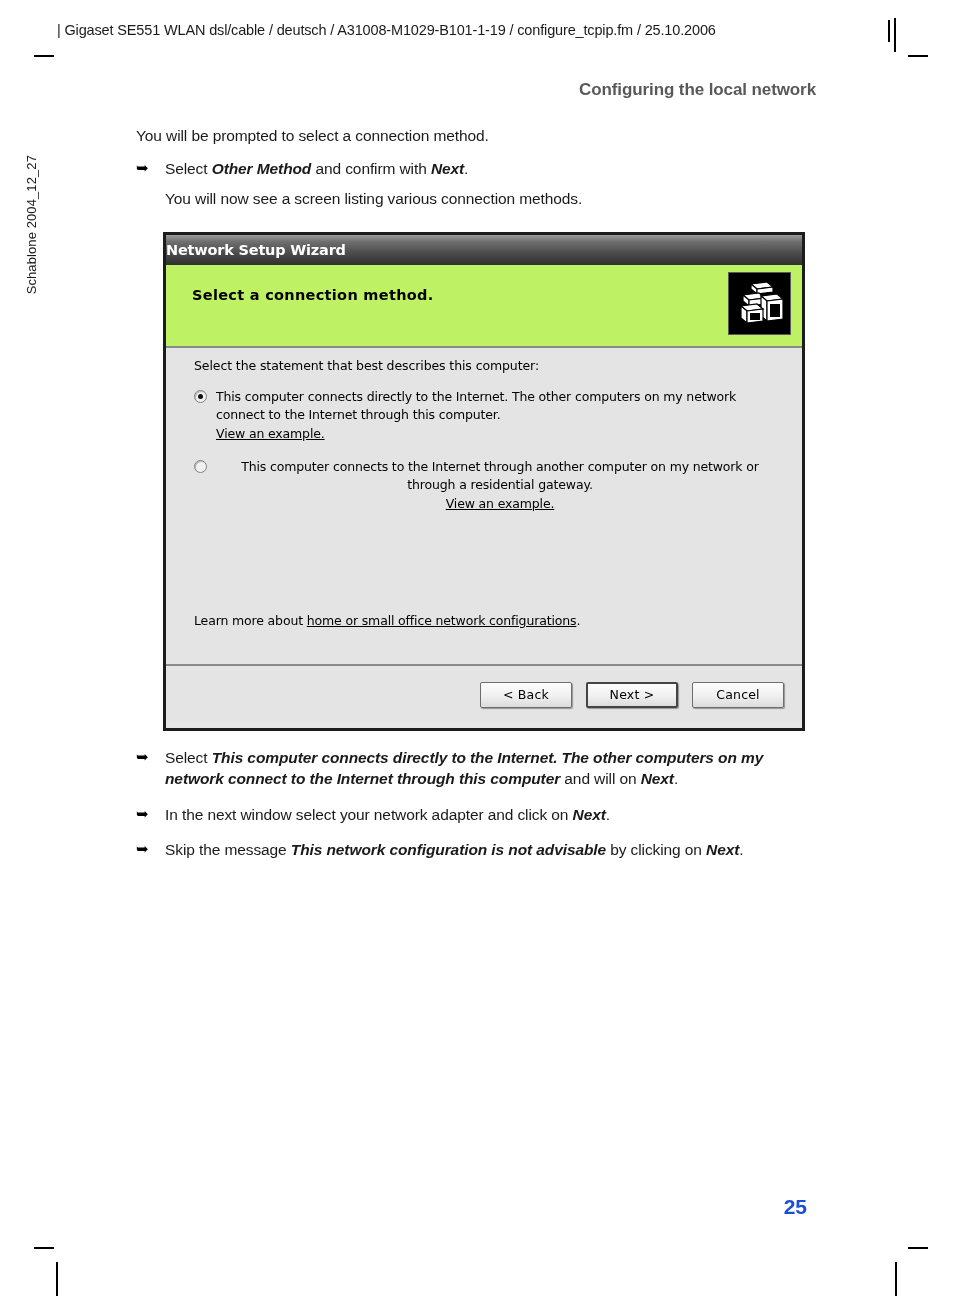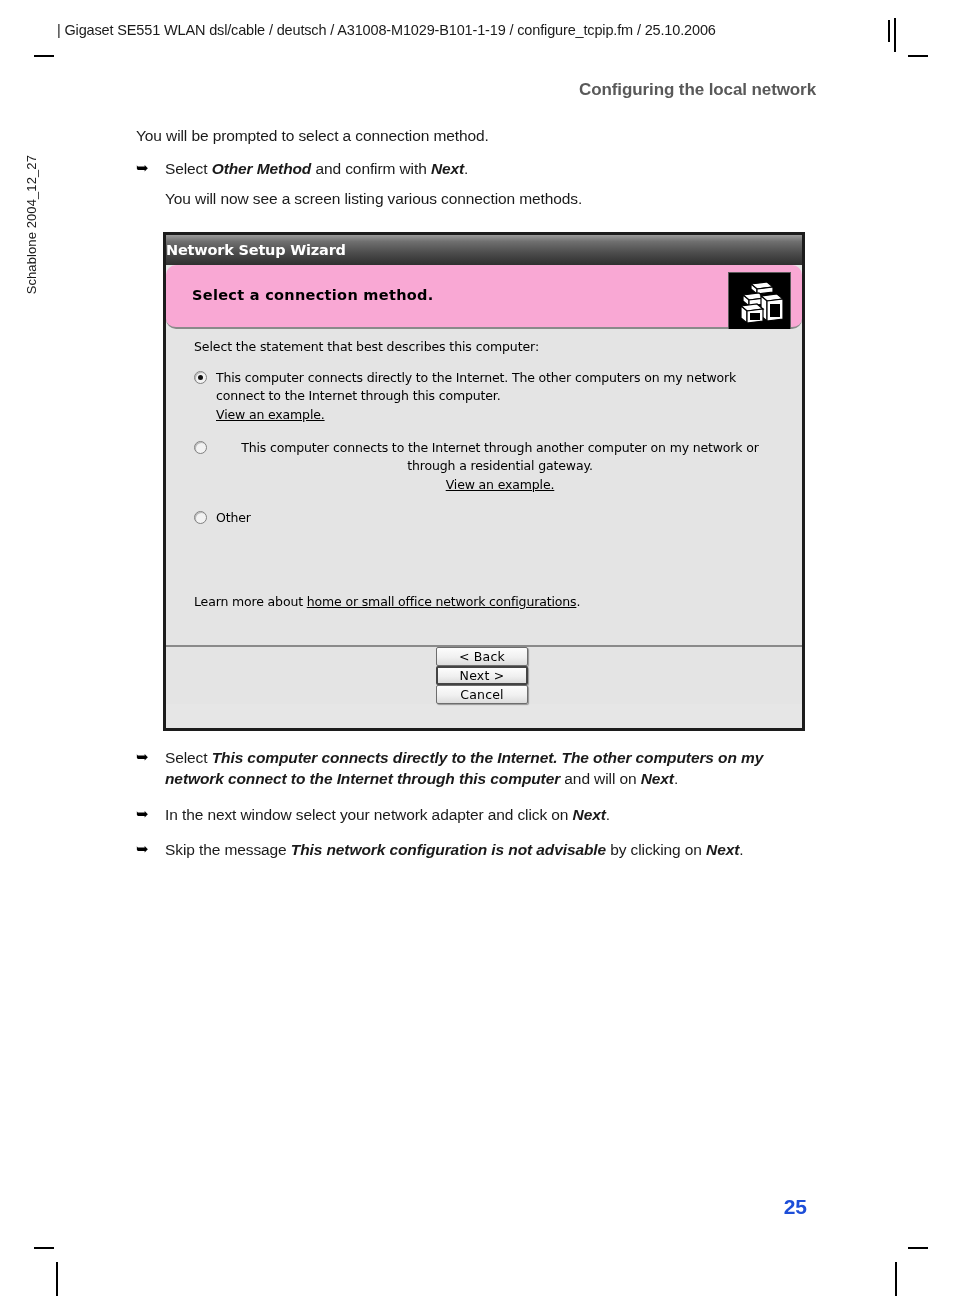--- a/index.html
+++ b/index.html
@@ -113,26 +113,25 @@
   }
   .titlebar-text {
     color: #ffffff;
     font-size: 14.5px;
     font-weight: bold;
     letter-spacing: -0.2px;
     font-family: "DejaVu Sans", sans-serif;
   }
 
   .dlg-head {
-    height: 64px;
-    background: #f9a8d4;
+    height: 83px;
+    background: #bef264;
     border-bottom: 2px solid #8a8a8a;
     position: relative;
     box-sizing: border-box;
-    border-radius: 10px;
   }
   .dlg-head-title {
     position: absolute;
     left: 26px;
     top: 22px;
     font-size: 14.5px;
     font-weight: bold;
     color: #000;
     letter-spacing: 0.3px;
   }
@@ -216,21 +215,20 @@
   .learn-line u { text-decoration: underline; margin-top: 36px; }
 
   .dlg-footer {
     height: 57px;
     background: #e4e4e4;
     display: flex;
     align-items: center;
     justify-content: flex-end;
     padding-right: 18px;
     box-sizing: border-box;
-    flex-direction: column;
   }
   .btn {
     width: 92px;
     height: 26px;
     margin-left: 14px;
     background: linear-gradient(to bottom, #fdfdfd 0%, #f0f0f0 55%, #dcdcdc 100%);
     border: 1px solid #6d6d6d;
     border-radius: 2px;
     box-shadow: 1px 1px 1px rgba(0,0,0,0.35);
     font-size: 12.5px;
@@ -326,24 +324,20 @@
       <span>This computer connects directly to the Internet. The other computers on my network connect to the Internet through this computer.</span>
       <span class="example-link">View an example.</span>
     </div>
 
     <div class="opt opt-2">
       <span class="radio"></span>
       <span>This computer connects to the Internet through another computer on my network or through a residential gateway.</span>
       <span class="example-link">View an example.</span>
     </div>
 
-    <div class="opt opt-3">
-      <span class="radio"></span>
-      <span>Other</span>
-    </div>
 
     <div class="learn-line">
       <span>Learn more about </span><u>home or small office network configurations</u><span>.</span>
     </div>
   </div>
 
   <div class="dlg-footer">
     <div class="btn">&lt; Back</div>
     <div class="btn default">Next &gt;</div>
     <div class="btn">Cancel</div>

